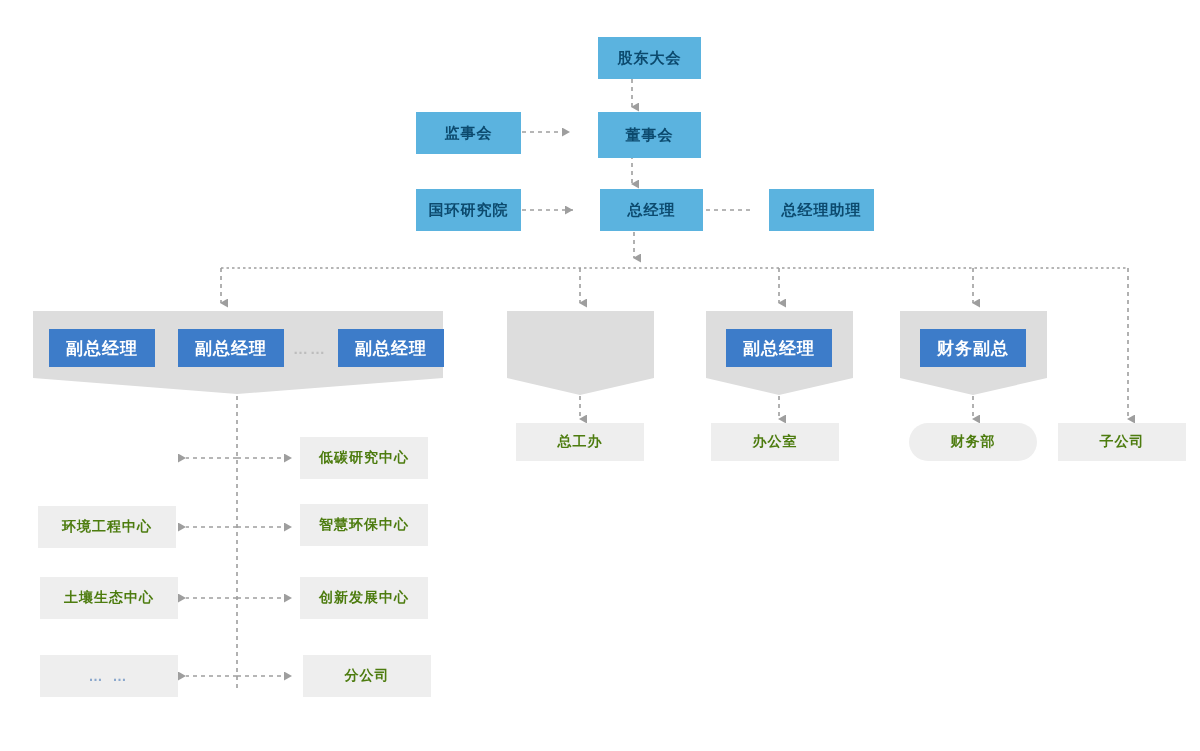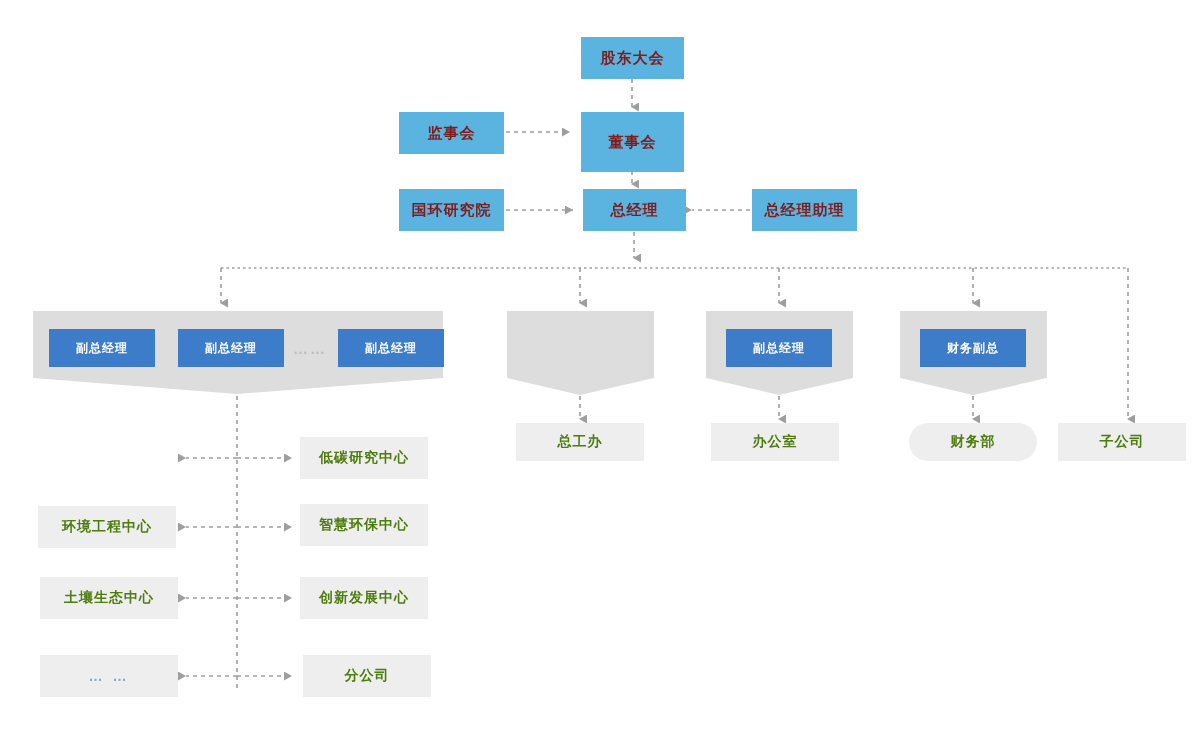--- a/index.html
+++ b/index.html
@@ -20,29 +20,30 @@
     text-align:center;
     box-sizing:border-box;
     letter-spacing:1px;
     white-space:nowrap;
     z-index:5;
   }
 
   
   .blue-light{
     background:#5bb3df;
-    color:#7f1d1d;
+    color:#0c4a6e;
     font-size:15px;
     font-weight:bold;
+    margin-left:17px;
   }
   
   .blue-royal{
     background:#3d7cc9;
     color:#ffffff;
-    font-size:12px;
+    font-size:17px;
     font-weight:bold;
     z-index:7;
   }
   
   .gray-box{
     background:#eeeeee;
     color:#4d7c0f;
     font-size:14px;
     font-weight:bold;
   }
@@ -127,21 +128,21 @@
     <g fill="#dddddd">
       <polygon points="33,311 443,311 443,378 237,394 33,378"></polygon>
       <polygon points="507,311 654,311 654,378 580,395 507,378"></polygon>
       <polygon points="706,311 853,311 853,378 779,395 706,378"></polygon>
       <polygon points="900,311 1047,311 1047,378 973,395 900,378"></polygon>
     </g>
   </svg>
 
   <div class="node blue-light" style="left:581px;top:37px;width:103px;height:42px;">股东大会</div>
 
-  <div class="node blue-light" style="left:581px;top:112px;width:103px;height:60px;">董事会</div>
+  <div class="node blue-light" style="left:581px;top:112px;width:103px;height:46px;">董事会</div>
 
   <div class="node blue-light" style="left:583px;top:189px;width:103px;height:42px;">总经理</div>
 
   <div class="node blue-light" style="left:399px;top:112px;width:105px;height:42px;">监事会</div>
 
   <div class="node blue-light" style="left:399px;top:189px;width:105px;height:42px;">国环研究院</div>
 
   <div class="node blue-light" style="left:752px;top:189px;width:105px;height:42px;">总经理助理</div>
 
   <div class="node blue-royal" style="left:49px;top:329px;width:106px;height:38px;">副总经理</div>

